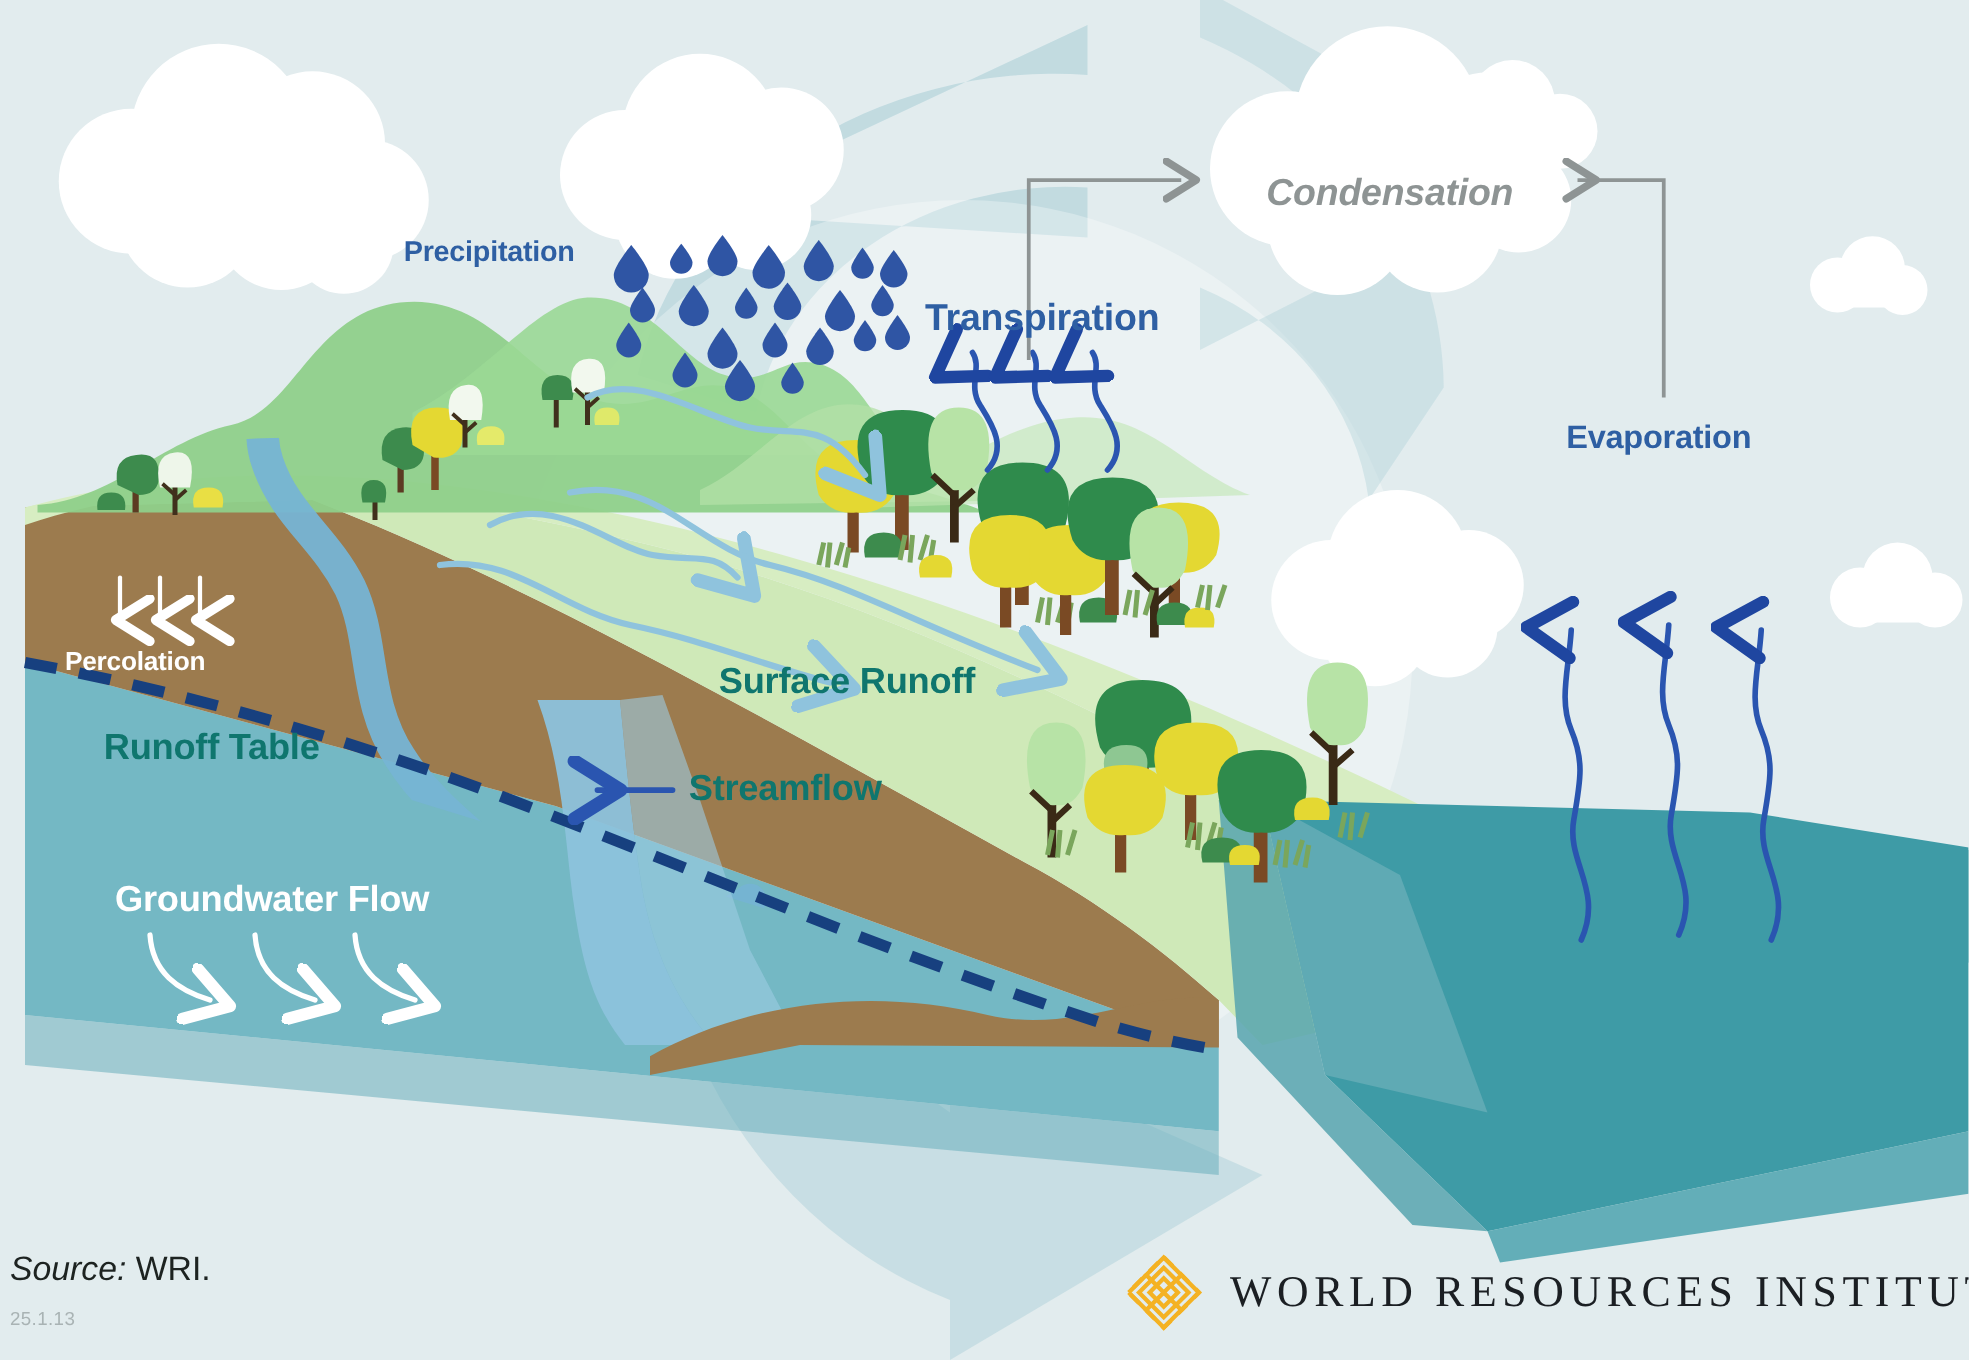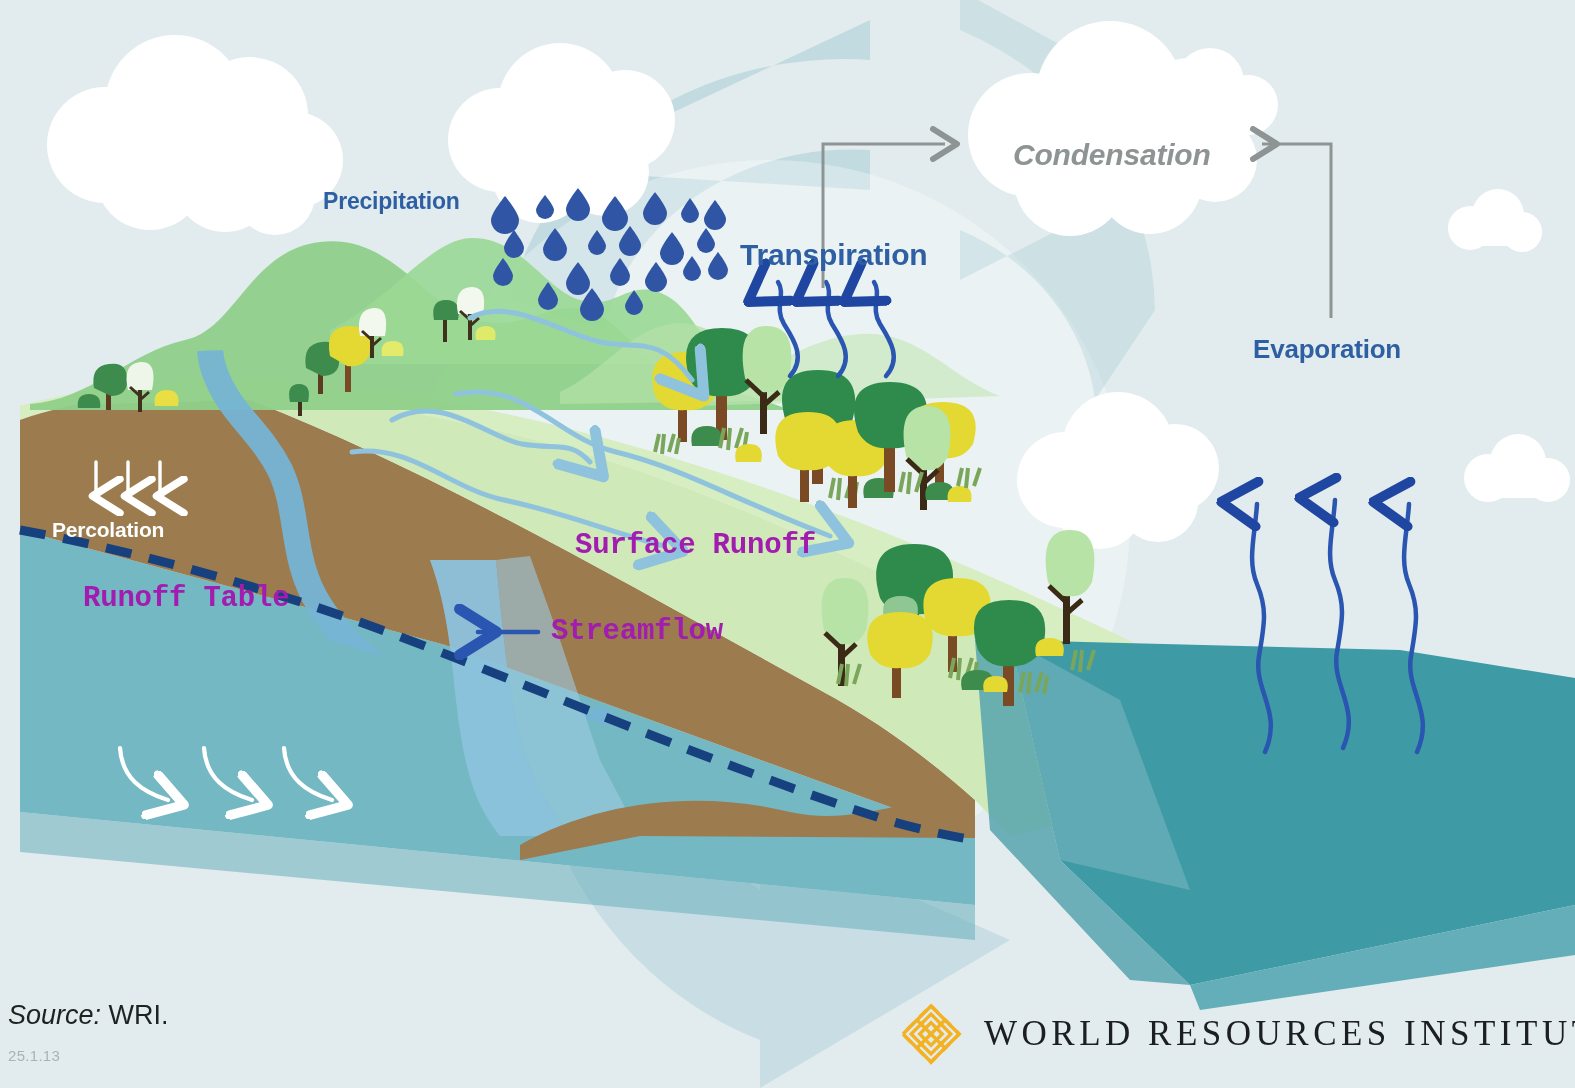--- a/index.html
+++ b/index.html
@@ -1,21 +1,21 @@
 <!DOCTYPE html>
 <html><head>
 <meta charset="utf-8">
 <style>
   html,body{margin:0;padding:0;background:#e2ecee;}
   body{font-family:"Liberation Sans",sans-serif;}
   #stage{position:relative;width:1575px;height:1088px;background:#e2ecee;overflow:hidden;}
   #stage svg.layer{position:absolute;left:0;top:0;width:1575px;height:1088px;}
   .lbl{position:absolute;white-space:nowrap;font-weight:bold;letter-spacing:-0.2px;}
   .lbl-blue{color:#2e5fa3;}
-  .lbl-navy{color:#a21caf;font-family:Liberation Mono, monospace;}
+  .lbl-navy{color:#0f766e;}
   .lbl-white{color:#ffffff;}
   .lbl-gray{color:#8e9494;font-style:italic;}
   #source{position:absolute;left:8px;top:1000px;font-size:27px;color:#1d2321;}
   #source i{font-style:italic;}
   #code{position:absolute;left:8px;top:1047px;font-size:15px;color:#a9b3b4;letter-spacing:0.3px;}
   #wri{position:absolute;left:900px;top:1003px;display:flex;align-items:center;gap:22px;}
   #wri .wordmark{font-family:"Liberation Serif",serif;font-size:35px;letter-spacing:4.5px;color:#1b1f23;white-space:nowrap;}
 </style>
 </head>
 <body>
@@ -408,20 +408,21 @@
   <div class="lbl lbl-gray" style="left:1013px;top:138px;font-size:30px;">Condensation</div>
 
   <div class="lbl lbl-blue" style="left:740px;top:238px;font-size:30px;">Transpiration</div>
 
   <div class="lbl lbl-blue" style="left:1253px;top:334px;font-size:26px;">Evaporation</div>
 
   <div class="lbl lbl-white" style="left:52px;top:518px;font-size:21px;">Percolation</div>
 
   <div class="lbl lbl-navy" style="left:83px;top:582px;font-size:29px;">Runoff Table</div>
 
+  <div class="lbl lbl-white" style="left:92px;top:704px;font-size:29px;">Groundwater Flow</div>
 
   <div class="lbl lbl-navy" style="left:575px;top:529px;font-size:29px;">Surface Runoff</div>
 
   <div class="lbl lbl-navy" style="left:551px;top:615px;font-size:29px;">Streamflow</div>
 
 
   <div id="source">
     <i>Source:</i>
     <span>WRI.</span>
   </div>

